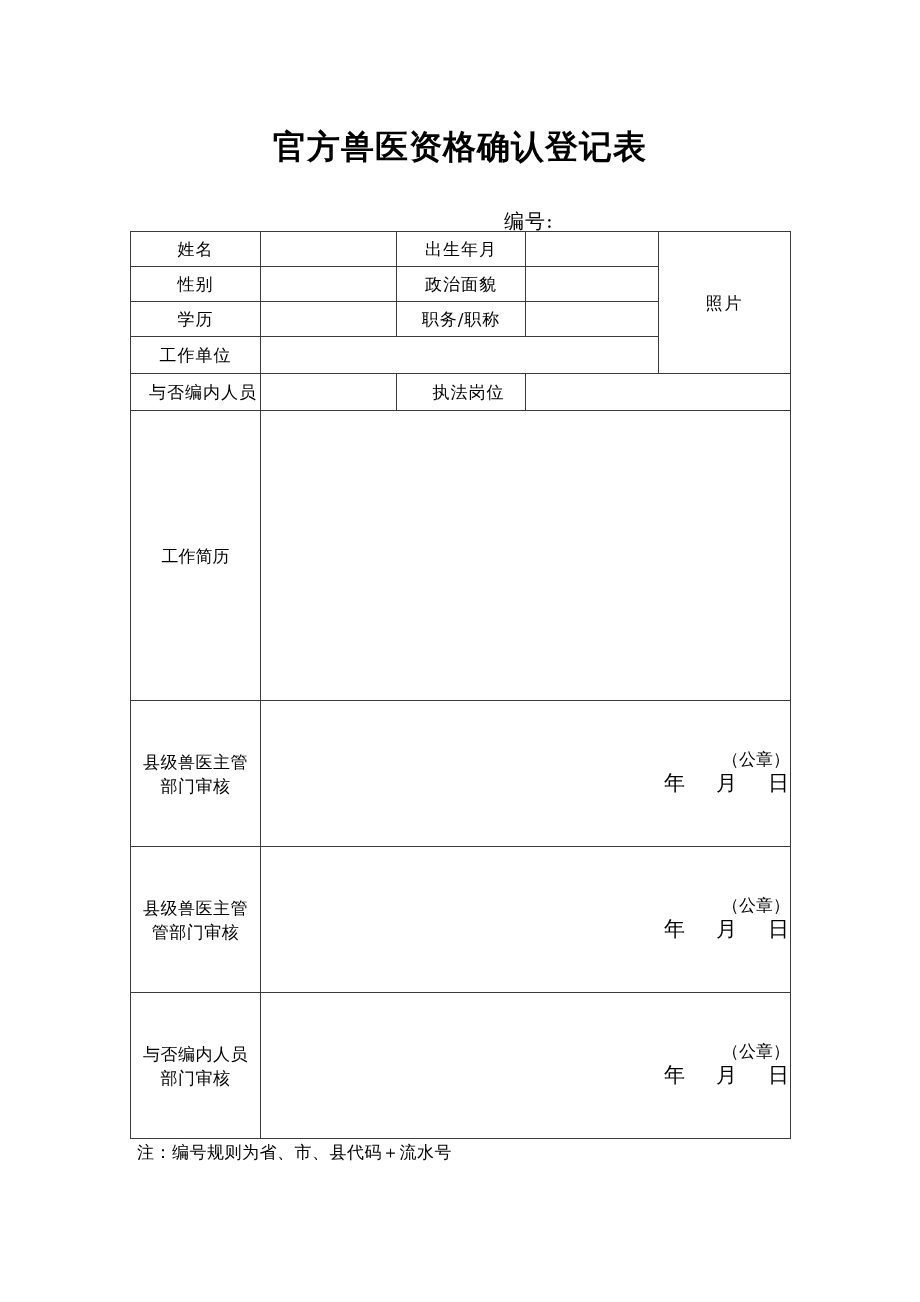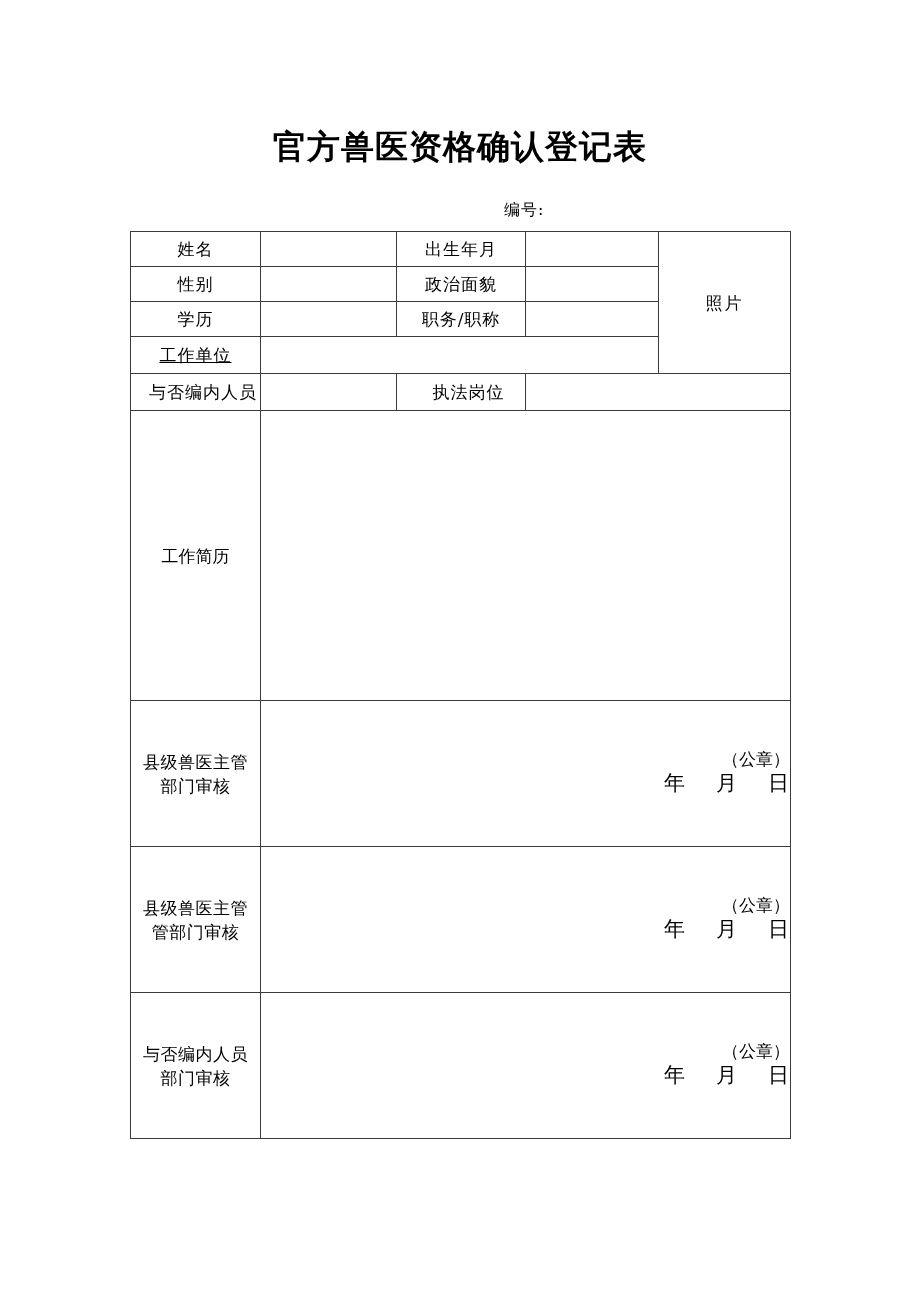--- a/index.html
+++ b/index.html
@@ -34,22 +34,22 @@
     font-weight: bold;
     letter-spacing: 1px;
     line-height: 42px;
     font-family: "DejaVu Serif", "Liberation Serif", serif;
   }
 
   
   .serial-line {
     position: absolute;
     left: 504px;
-    top: 197px;
-    font-size: 16px;
+    top: 208px;
+    font-size: 20px;
     line-height: 26px;
     letter-spacing: 1px;
   }
 
   
   .form-table {
     position: absolute;
     left: 130px;
     top: 231px;
     width: 660px;
@@ -68,21 +68,21 @@
   .cell-label {
     text-align: center;
     letter-spacing: 1px;
   }
   .cell-value {
     text-align: left;
   }
 
   
   .r-basic td { height: 34px; }
-  .r-unit td  { height: 36px; text-decoration: underline; }
+  .r-unit td  { height: 36px; }
   .r-staff td { height: 36px; padding-left: 15px; }
 
   .photo-cell {
     text-align: center;
     vertical-align: middle;
     letter-spacing: 2px;
   }
 
   .resume-label {
     text-align: center;
@@ -224,14 +224,15 @@
           <div class="stamp-block">
             <span class="stamp-seal">（公章）</span>
             <span class="stamp-date"><span>年</span><span class="d-sep"></span><span>月</span><span class="d-sep"></span><span>日</span></span>
           </div>
         </td>
       </tr>
 
     </tbody>
   </table>
 
+  <div class="footnote">注：编号规则为省、市、县代码＋流水号</div>
 
 </div>
 
 </body></html>

